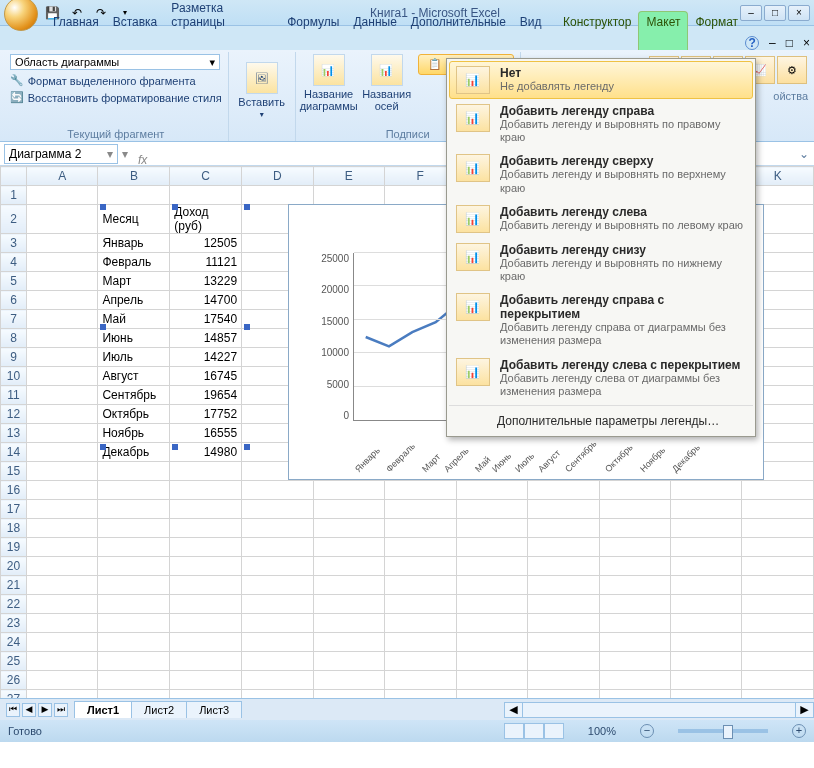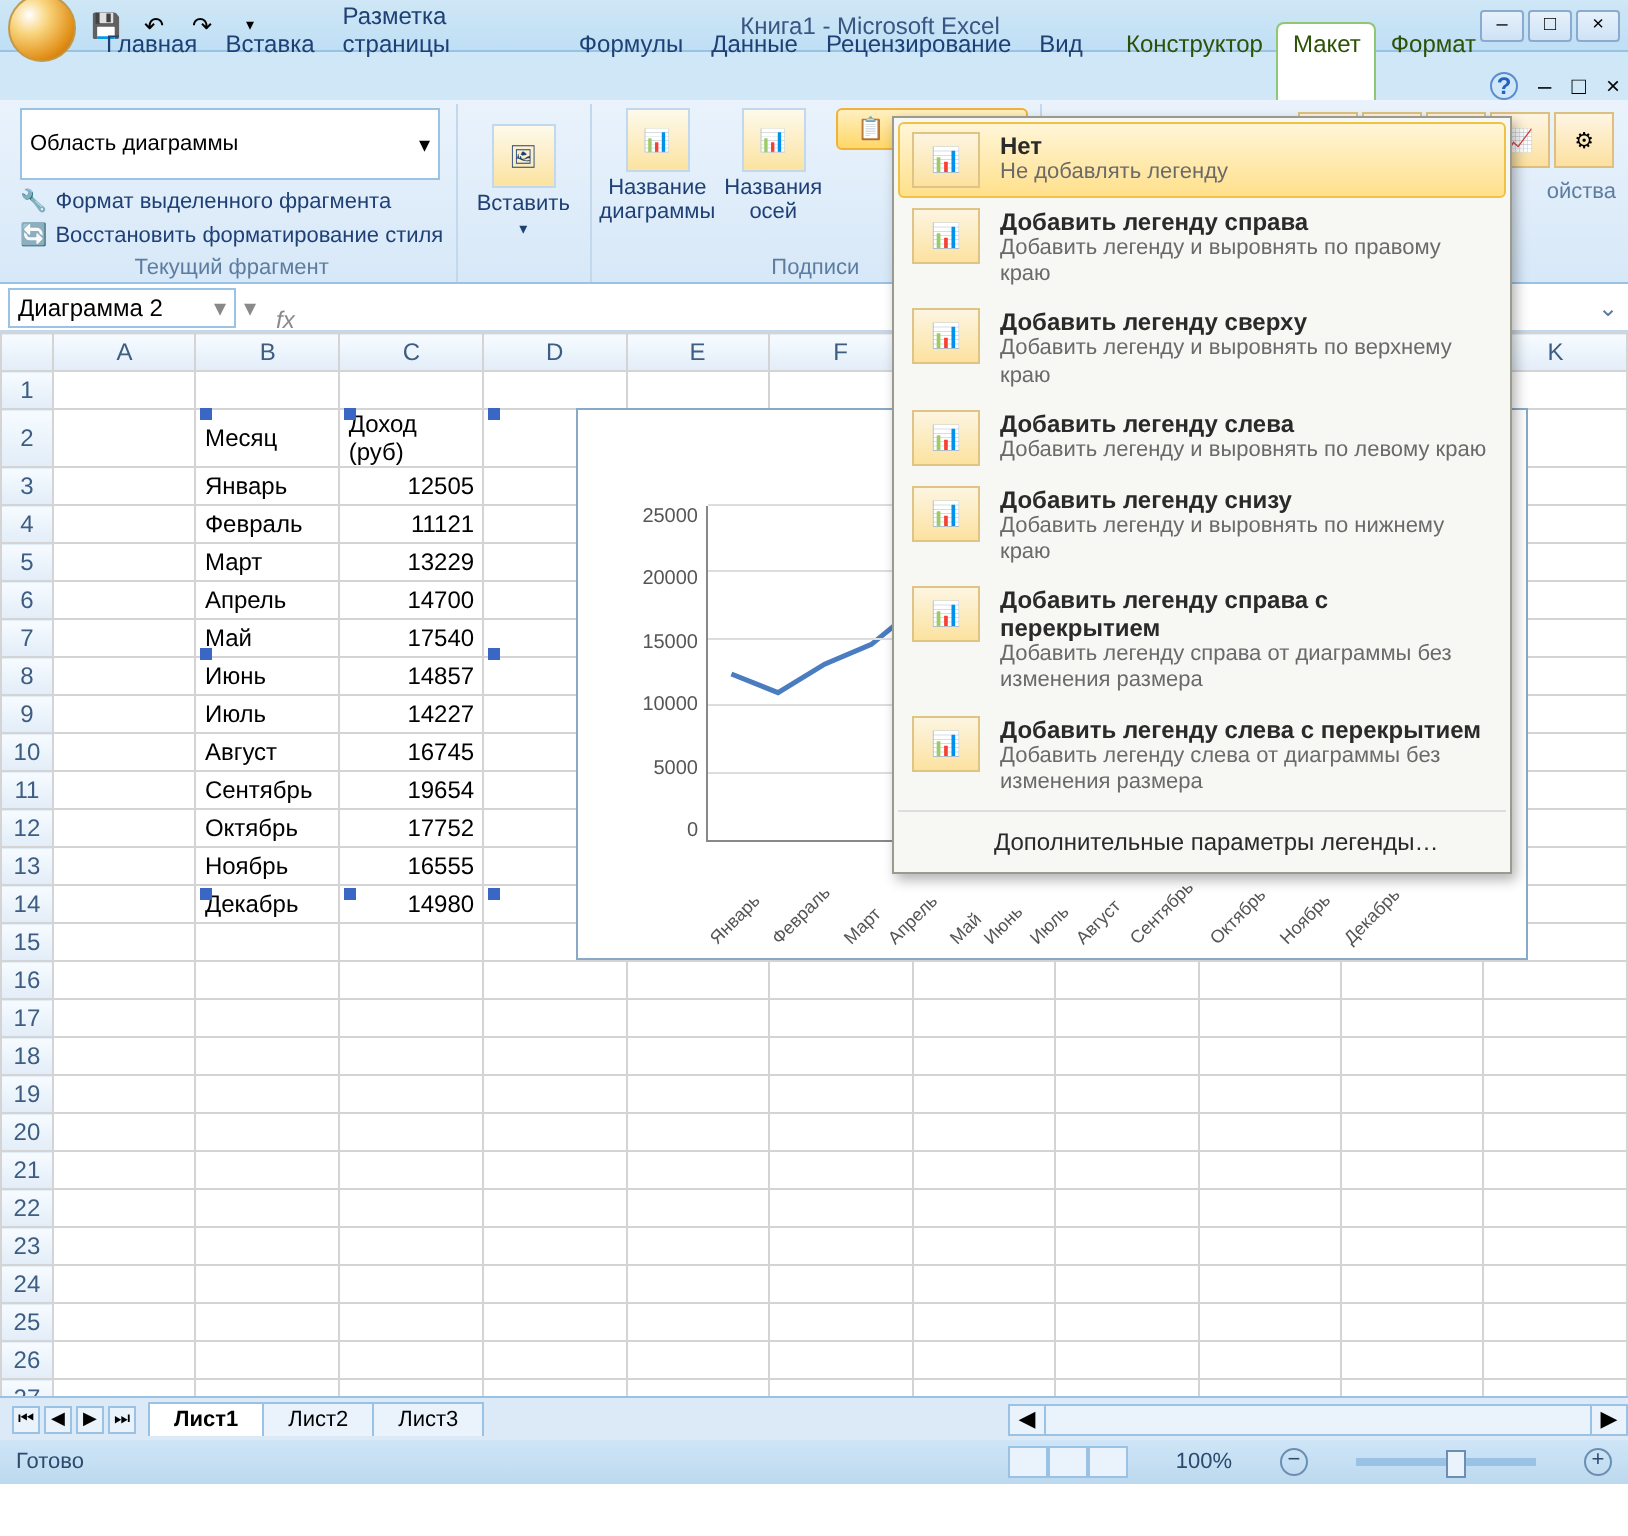--- a/index.html
+++ b/index.html
@@ -9,28 +9,28 @@
   .office-btn { width:34px; height:34px; margin:2px 4px 0 4px; border-radius:50%; background:radial-gradient(circle at 30% 30%,#fff,#f8d47c 30%,#e29019 70%,#b35e07); border:1px solid #c1994a; position:relative; z-index:5; }
   .qat { display:flex; gap:6px; align-items:center; margin-left:2px; }
   .qat-icon { width:18px; height:18px; display:flex; align-items:center; justify-content:center; }
   .title-text { flex:1; text-align:center; color:#395583; font-size:12px; }
   .chart-tools-hdr { background:linear-gradient(#d9f3c9,#b5e199); padding:3px 14px; border:1px solid #8fc774; border-radius:4px 4px 0 0; color:#3b5508; font-weight:normal; }
   .winbtns { display:flex; gap:2px; margin:0 4px; }
   .winbtn { width:22px; height:16px; background:linear-gradient(#e6f1fb,#cfe3f5); border:1px solid #8aabcf; border-radius:2px; font-size:10px; text-align:center; line-height:13px; }
   
   .tabs { display:flex; align-items:flex-end; height:24px; background:#cfe7f6; padding-left:46px; gap:0; font-size:12px; }
   .tab { padding:3px 7px 21px; color:#1e4075; cursor:default; }
-  .tab.active { background:#ffffff; border:1px solid #8fc774; border-bottom:none; border-radius:4px 4px 0 0; color:#2d5206; }
+  .tab.active { background:#86efac; border:1px solid #8fc774; border-bottom:none; border-radius:4px 4px 0 0; color:#2d5206; }
   .tab.chartctx { color:#2d5206; }
   .helpico { margin-left:auto; margin-right:4px; display:flex; gap:10px; align-items:center; }
   
   .ribbon { height:92px; background:linear-gradient(#eaf3fc,#d7e8f8); border-bottom:1px solid #9ac2e5; display:flex; padding:2px 4px 0; font-size:11px; position:relative; }
   .grp { border-right:1px solid #c2d8ec; padding:2px 6px 14px; position:relative; display:flex; flex-direction:column; }
   .grp-title { position:absolute; bottom:1px; left:0; right:0; text-align:center; color:#5d7da0; font-size:11px; }
-  .area-combo { width:210px; height:36px; border:1px solid #9ac2e5; background:#fff; padding:2px 4px; display:flex; align-items:center; justify-content:space-between; }
+  .area-combo { width:210px; height:16px; border:1px solid #9ac2e5; background:#fff; padding:2px 4px; display:flex; align-items:center; justify-content:space-between; }
   .linklike { color:#1e4075; display:flex; gap:4px; align-items:center; margin-top:4px; }
   .bigbtn { width:54px; display:flex; flex-direction:column; align-items:center; gap:2px; color:#1e4075; font-size:11px; text-align:center; }
   .bigbtn .ico { width:32px; height:32px; border:1px solid #c2d8ec; background:linear-gradient(#fef9ec,#fbe3a0); display:flex; align-items:center; justify-content:center; }
   .legend-btn { border:1px solid #f0b239; background:linear-gradient(#fff0c1,#ffd768); padding:3px 10px; border-radius:3px; display:flex; align-items:center; gap:6px; color:#4a3b00; font-weight:bold; }
   .ribbon-small { width:30px; height:28px; background:linear-gradient(#fef5e2,#fce0a0); border:1px solid #dec07e; display:inline-flex; align-items:center; justify-content:center; margin:0 1px; }
   
   .namebox-row { display:flex; align-items:center; height:24px; border-bottom:1px solid #c2d8ec; }
   .namebox { width:114px; height:20px; border:1px solid #9ac2e5; margin:2px 4px; padding:2px 4px; display:flex; justify-content:space-between; }
   .fxarea { display:flex; align-items:center; gap:10px; color:#8a8a8a; }
   .rowexp { margin-left:auto; width:20px; text-align:center; color:#5d7da0; }
@@ -94,21 +94,21 @@
     <div class="winbtn">×</div>
   </div>
 </div>
 
 <div class="tabs">
   <span class="tab">Главная</span>
   <span class="tab">Вставка</span>
   <span class="tab">Разметка страницы</span>
   <span class="tab">Формулы</span>
   <span class="tab">Данные</span>
-  <span class="tab">Рецензирование</span>
+  <span class="tab">Дополнительные</span>
   <span class="tab">Вид</span>
   <span style="width:8px"></span>
   <span class="tab chartctx">Конструктор</span>
   <span class="tab chartctx active">Макет</span>
   <span class="tab chartctx">Формат</span>
   <div class="helpico">
     <span style="color:#2561c4;font-weight:bold;border:1px solid #5a8cd0;border-radius:50%;width:14px;height:14px;text-align:center;line-height:13px;">?</span>
     <span>–</span>
     <span>□</span>
     <span>×</span>

